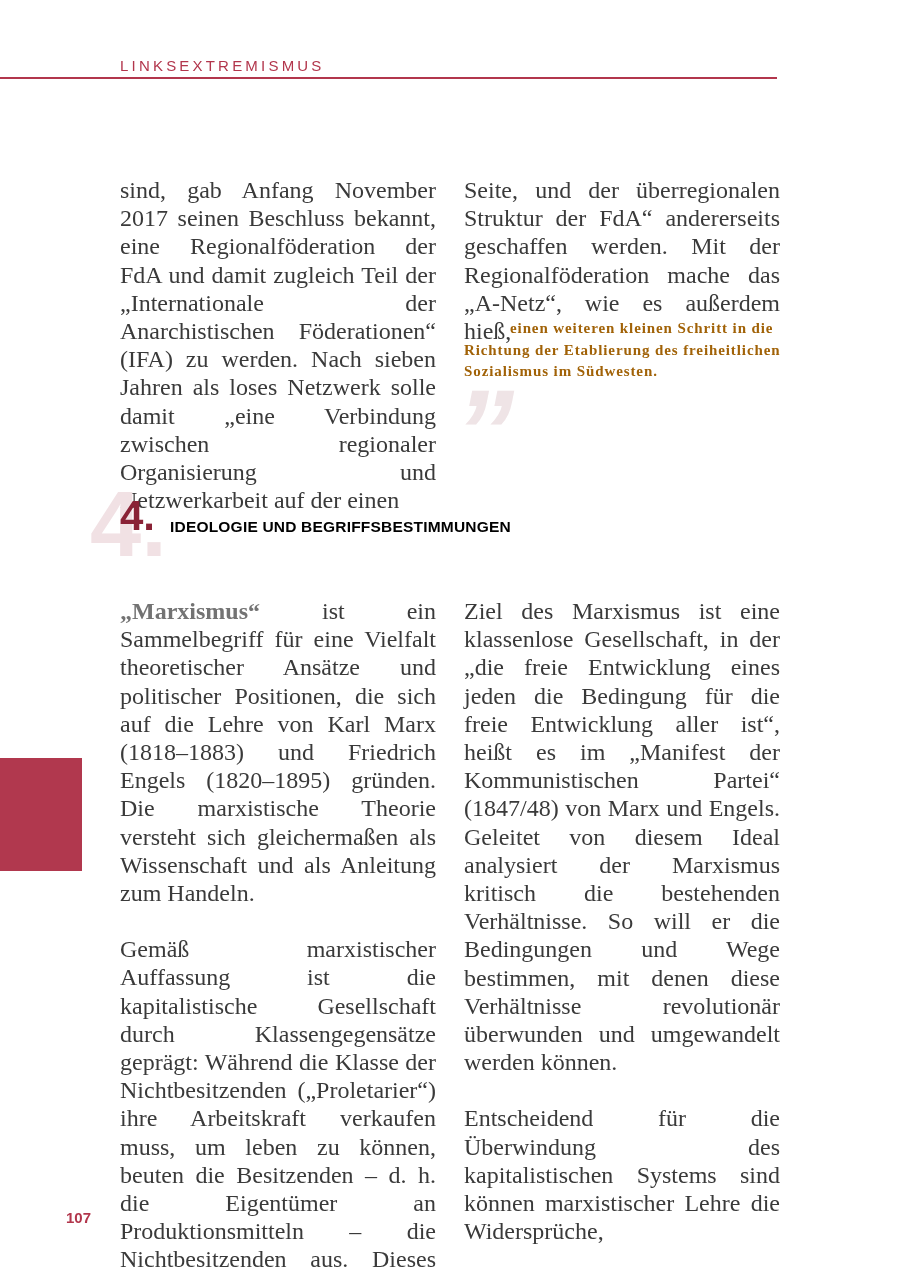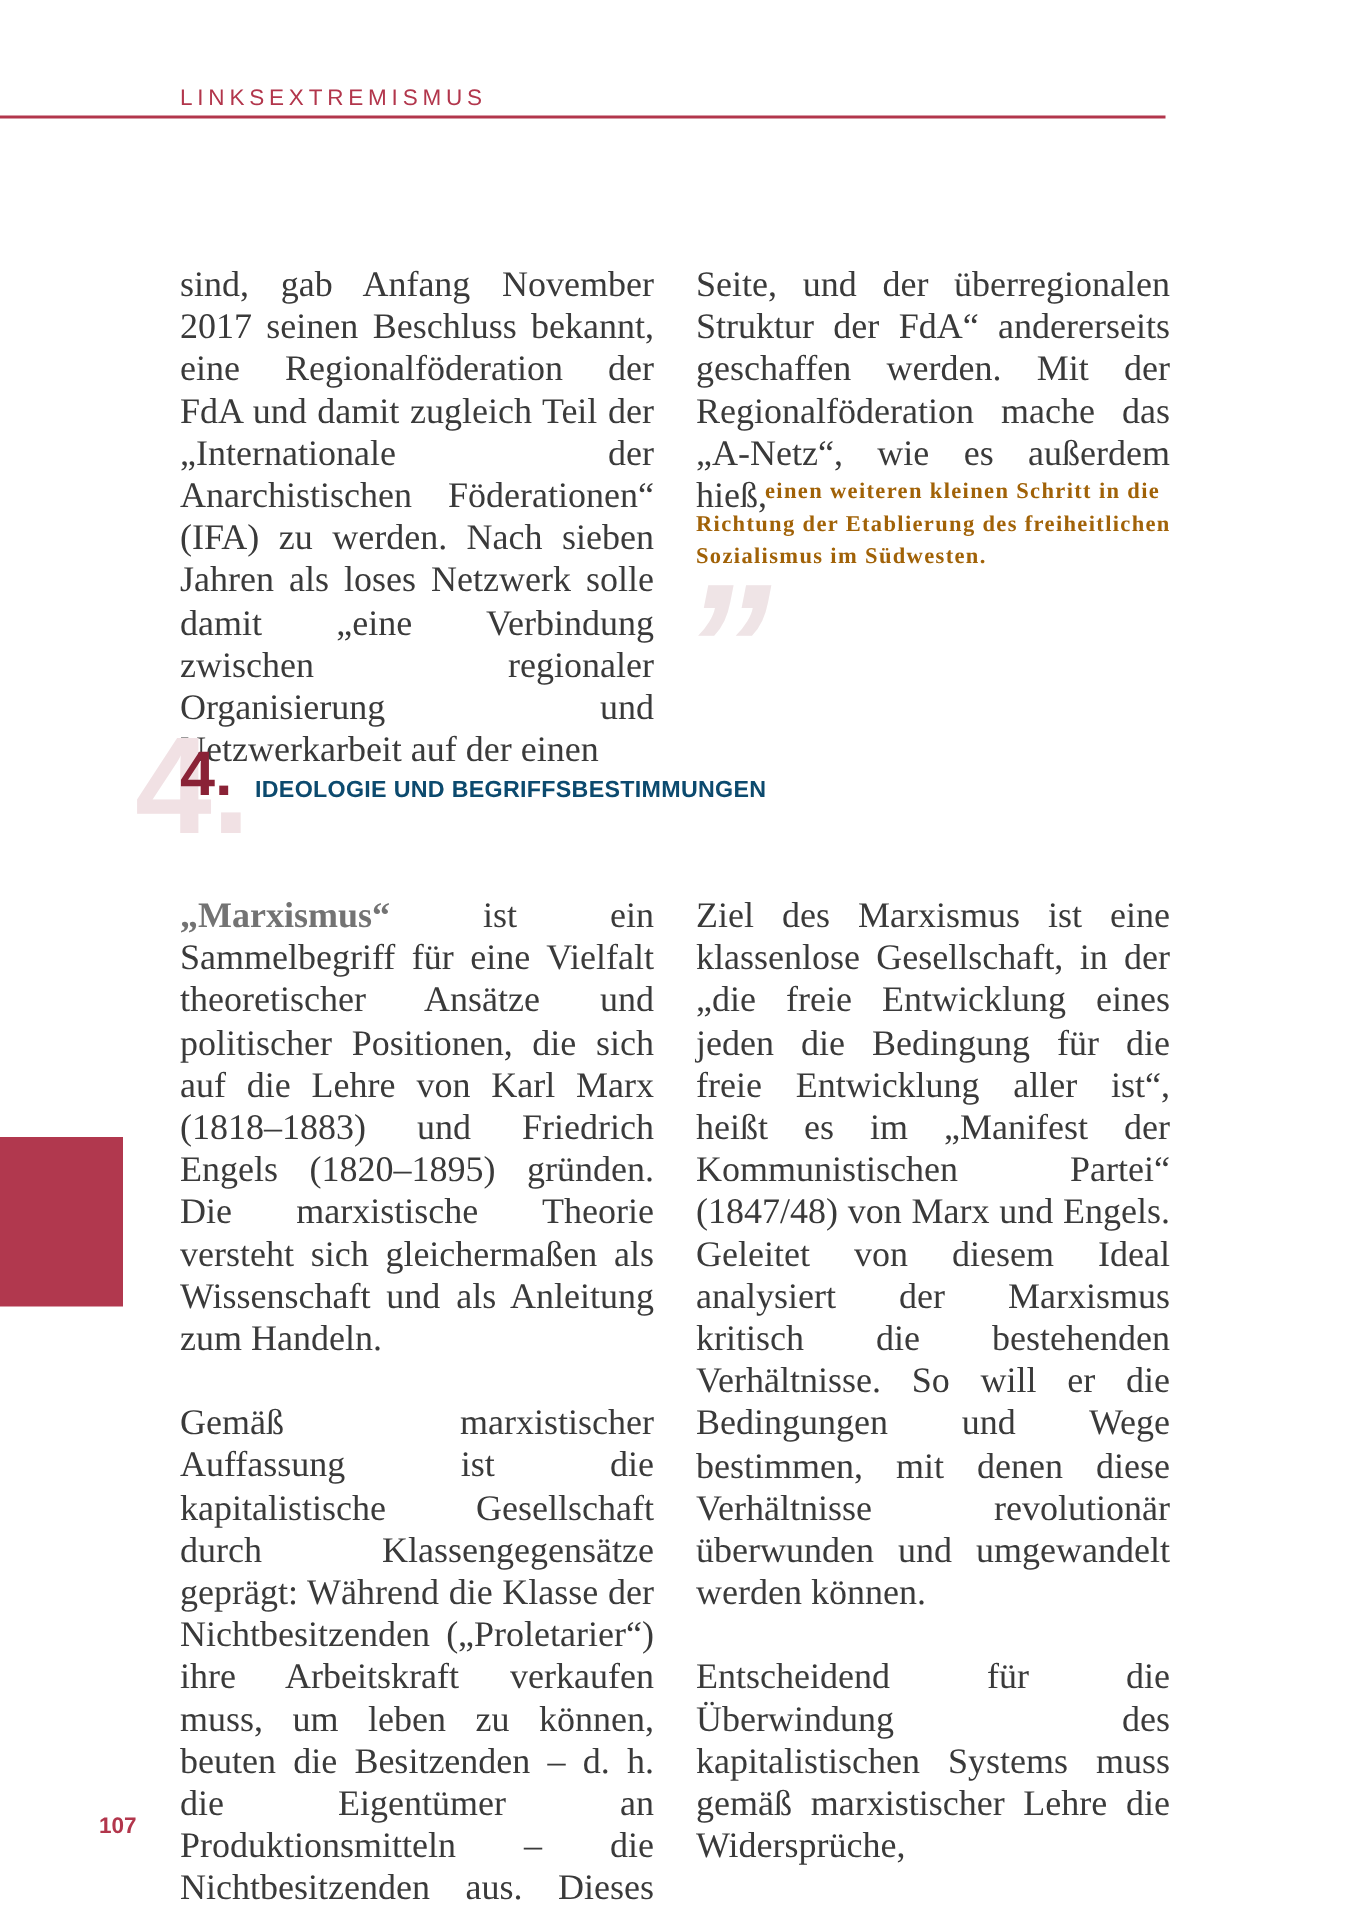--- a/index.html
+++ b/index.html
@@ -39,21 +39,21 @@
     font-size:92px; line-height:92px; color:#f1e1e4;
   }
   .section-num {
     position:absolute; left:120px; top:495px;
     font-family:"Liberation Sans", sans-serif; font-weight:bold;
     font-size:42px; line-height:42px; color:#8a2236;
   }
   .section-title {
     position:absolute; left:170px; top:518px;
     font-family:"Liberation Sans", sans-serif; font-weight:bold;
-    font-size:15.5px; letter-spacing:0.2px; color:#0c4a6e;
+    font-size:15.5px; letter-spacing:0.2px; color:#000000;
   }
   .term { color:#737373; font-weight:bold; }
   .side-tab {
     position:absolute; left:0; top:758px; width:82px; height:113px; background:#b1384e;
   }
   .page-number {
     position:absolute; left:66px; top:1209px;
     font-family:"Liberation Sans", sans-serif; font-weight:bold;
     font-size:15px; color:#b2364c;
   }
@@ -81,18 +81,18 @@
 <div class="section-num">4.</div>
 <div class="section-title">IDEOLOGIE UND BEGRIFFSBESTIMMUNGEN</div>
 
 <div class="col c1" style="top:597px;">
   <p><span class="term">„Marxismus“</span><span> ist ein Sammelbegriff für eine Vielfalt theoretischer Ansätze und politischer Positionen, die sich auf die Lehre von Karl Marx (1818–1883) und Friedrich Engels (1820–1895) gründen. Die marxistische Theorie versteht sich gleichermaßen als Wissenschaft und als Anleitung zum Handeln.</span></p>
   <p>Gemäß marxistischer Auffassung ist die kapitalistische Gesellschaft durch Klassengegensätze geprägt: Während die Klasse der Nichtbesitzenden („Proletarier“) ihre Arbeitskraft verkaufen muss, um leben zu können, beuten die Besitzenden – d. h. die Eigentümer an Produktionsmitteln – die Nichtbesitzenden aus. Dieses Ausbeutungsverhältnis zu beenden heißt, das Privat-</p>
 </div>
 
 <div class="col c2" style="top:597px;">
   <p>Ziel des Marxismus ist eine klassenlose Gesellschaft, in der „die freie Entwicklung eines jeden die Bedingung für die freie Entwicklung aller ist“, heißt es im „Manifest der Kommunistischen Partei“ (1847/48) von Marx und Engels. Geleitet von diesem Ideal analysiert der Marxismus kritisch die bestehenden Verhältnisse. So will er die Bedingungen und Wege bestimmen, mit denen diese Verhältnisse revolutionär überwunden und umgewandelt werden können.</p>
-  <p>Entscheidend für die Überwindung des kapitalistischen Systems muss gemäß marxistischer Lehre die Widersprüche,</p>
+  <p>Entscheidend für die Überwindung des kapitalistischen Systems sind können marxistischer Lehre die Widersprüche,</p>
 </div>
 
 <div class="side-tab"></div>
 
 <div class="page-number">107</div>
 
 </body></html>

